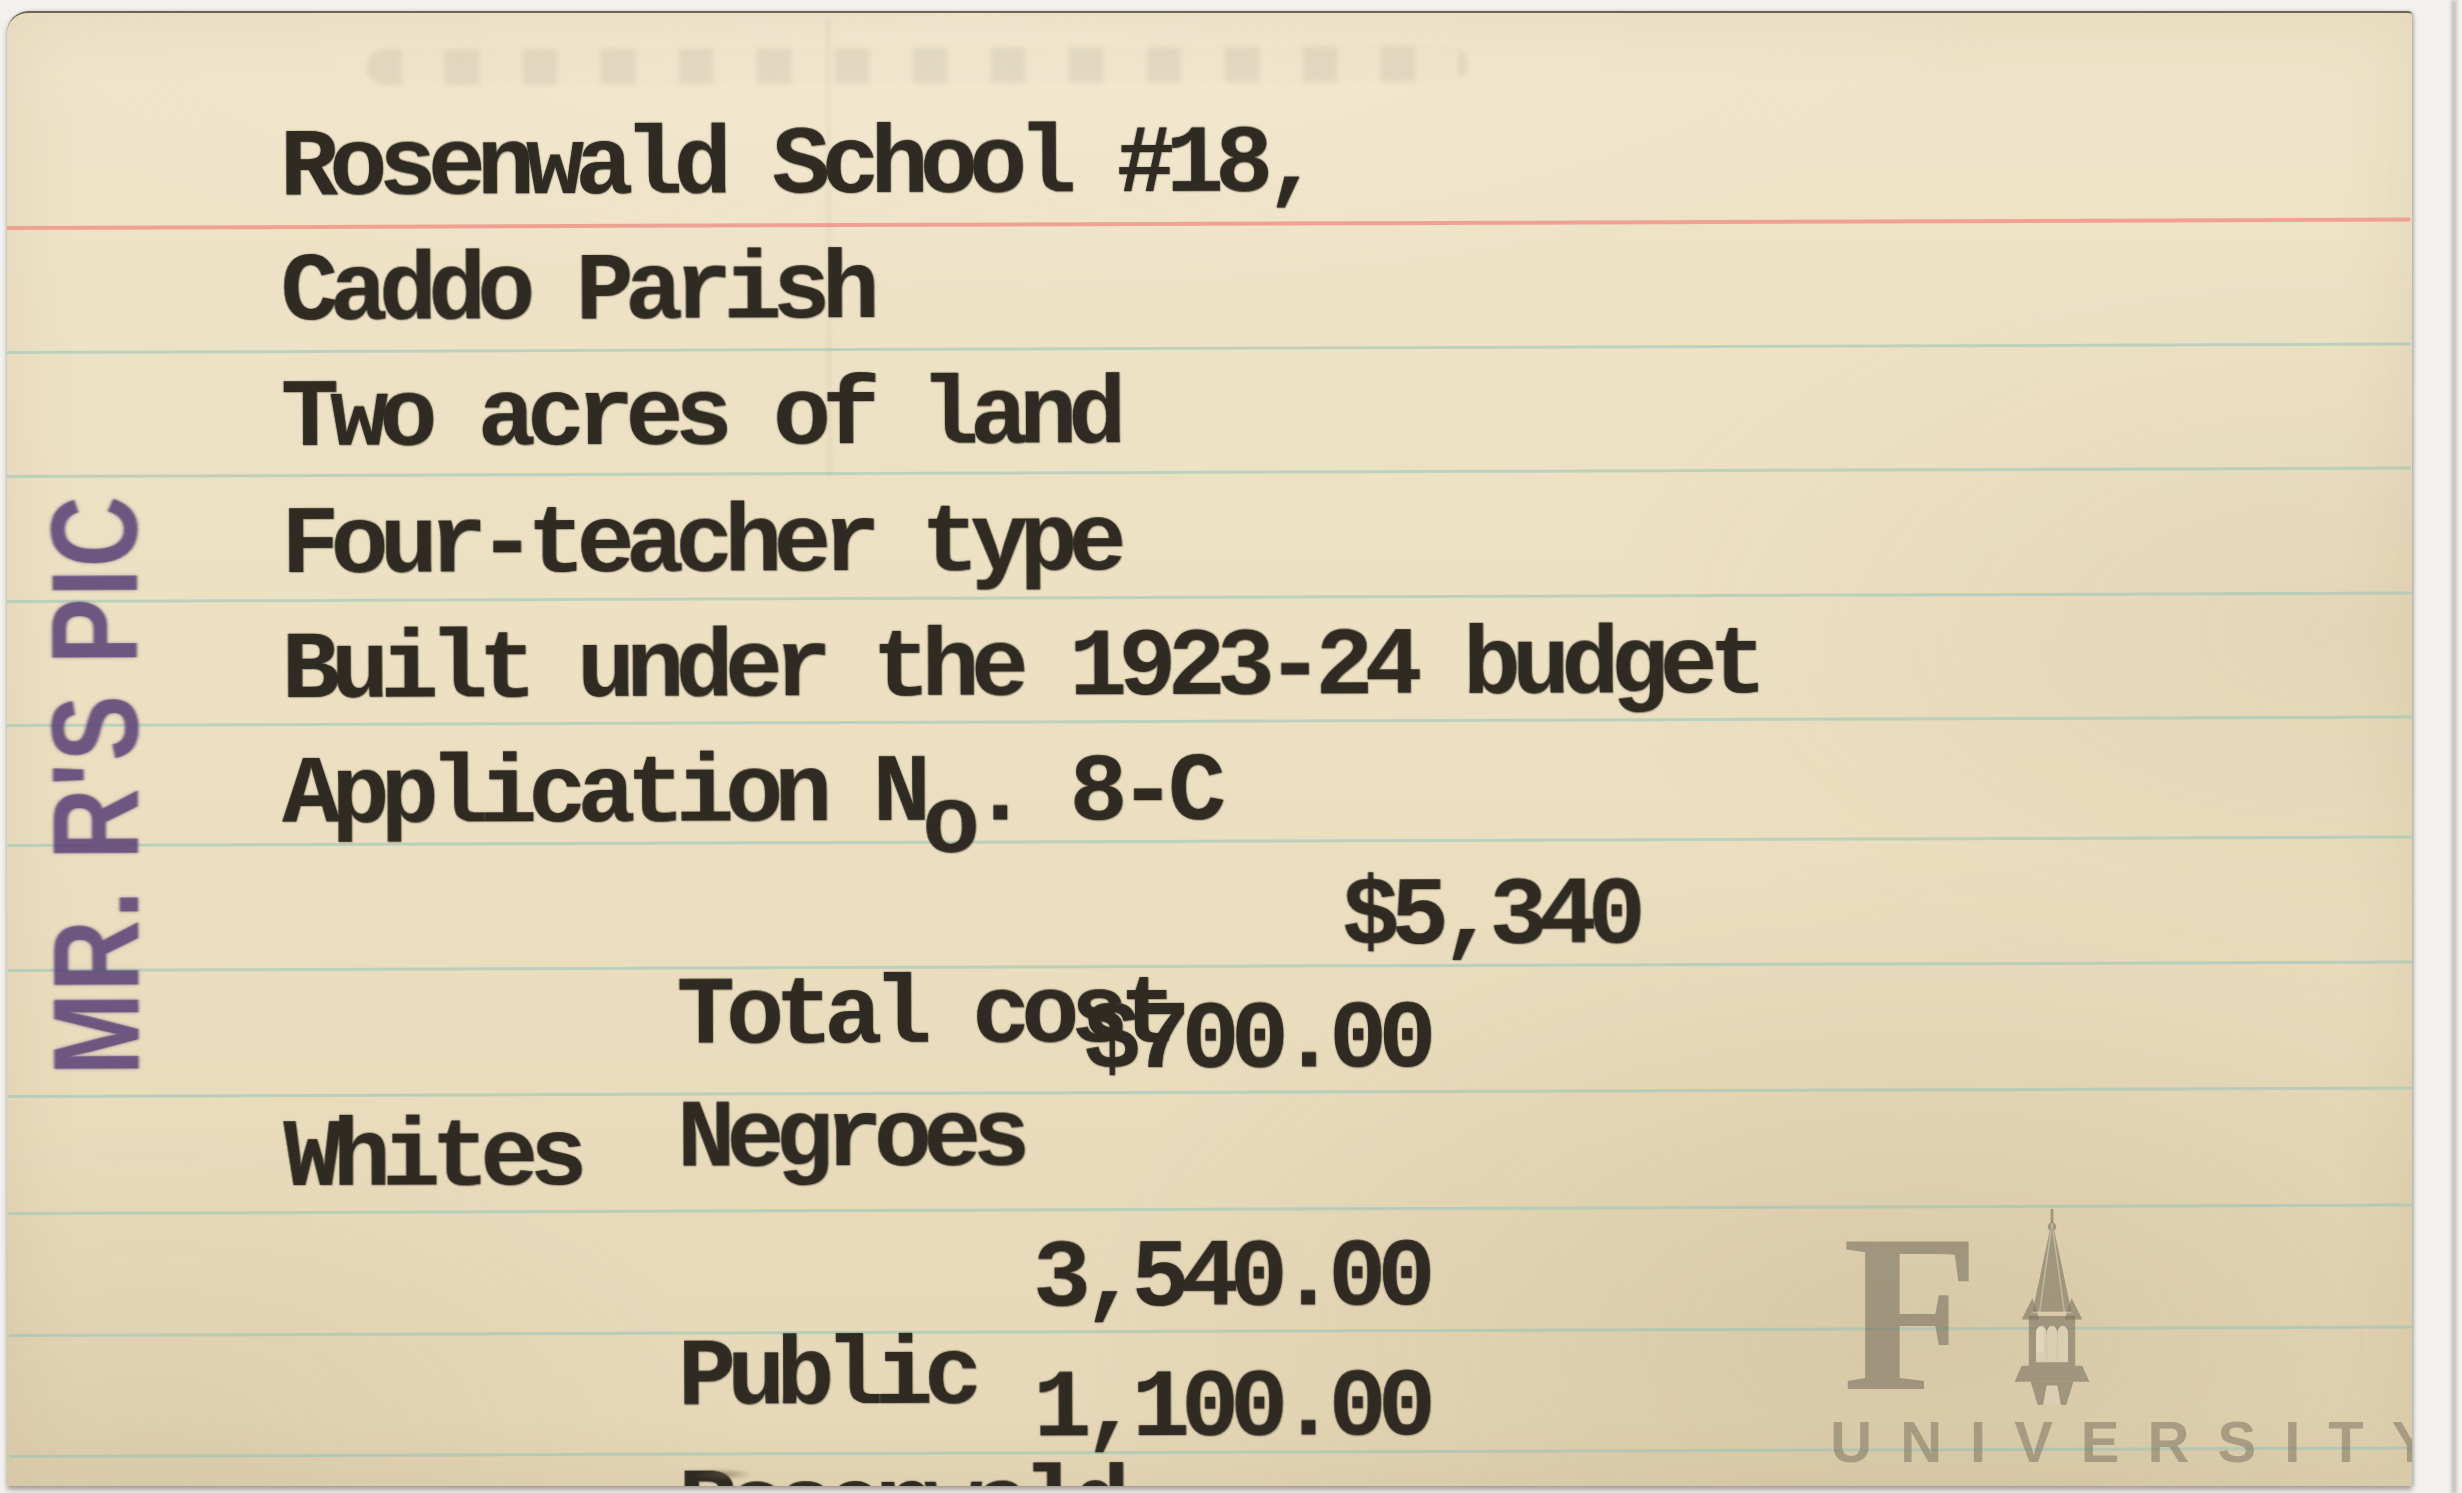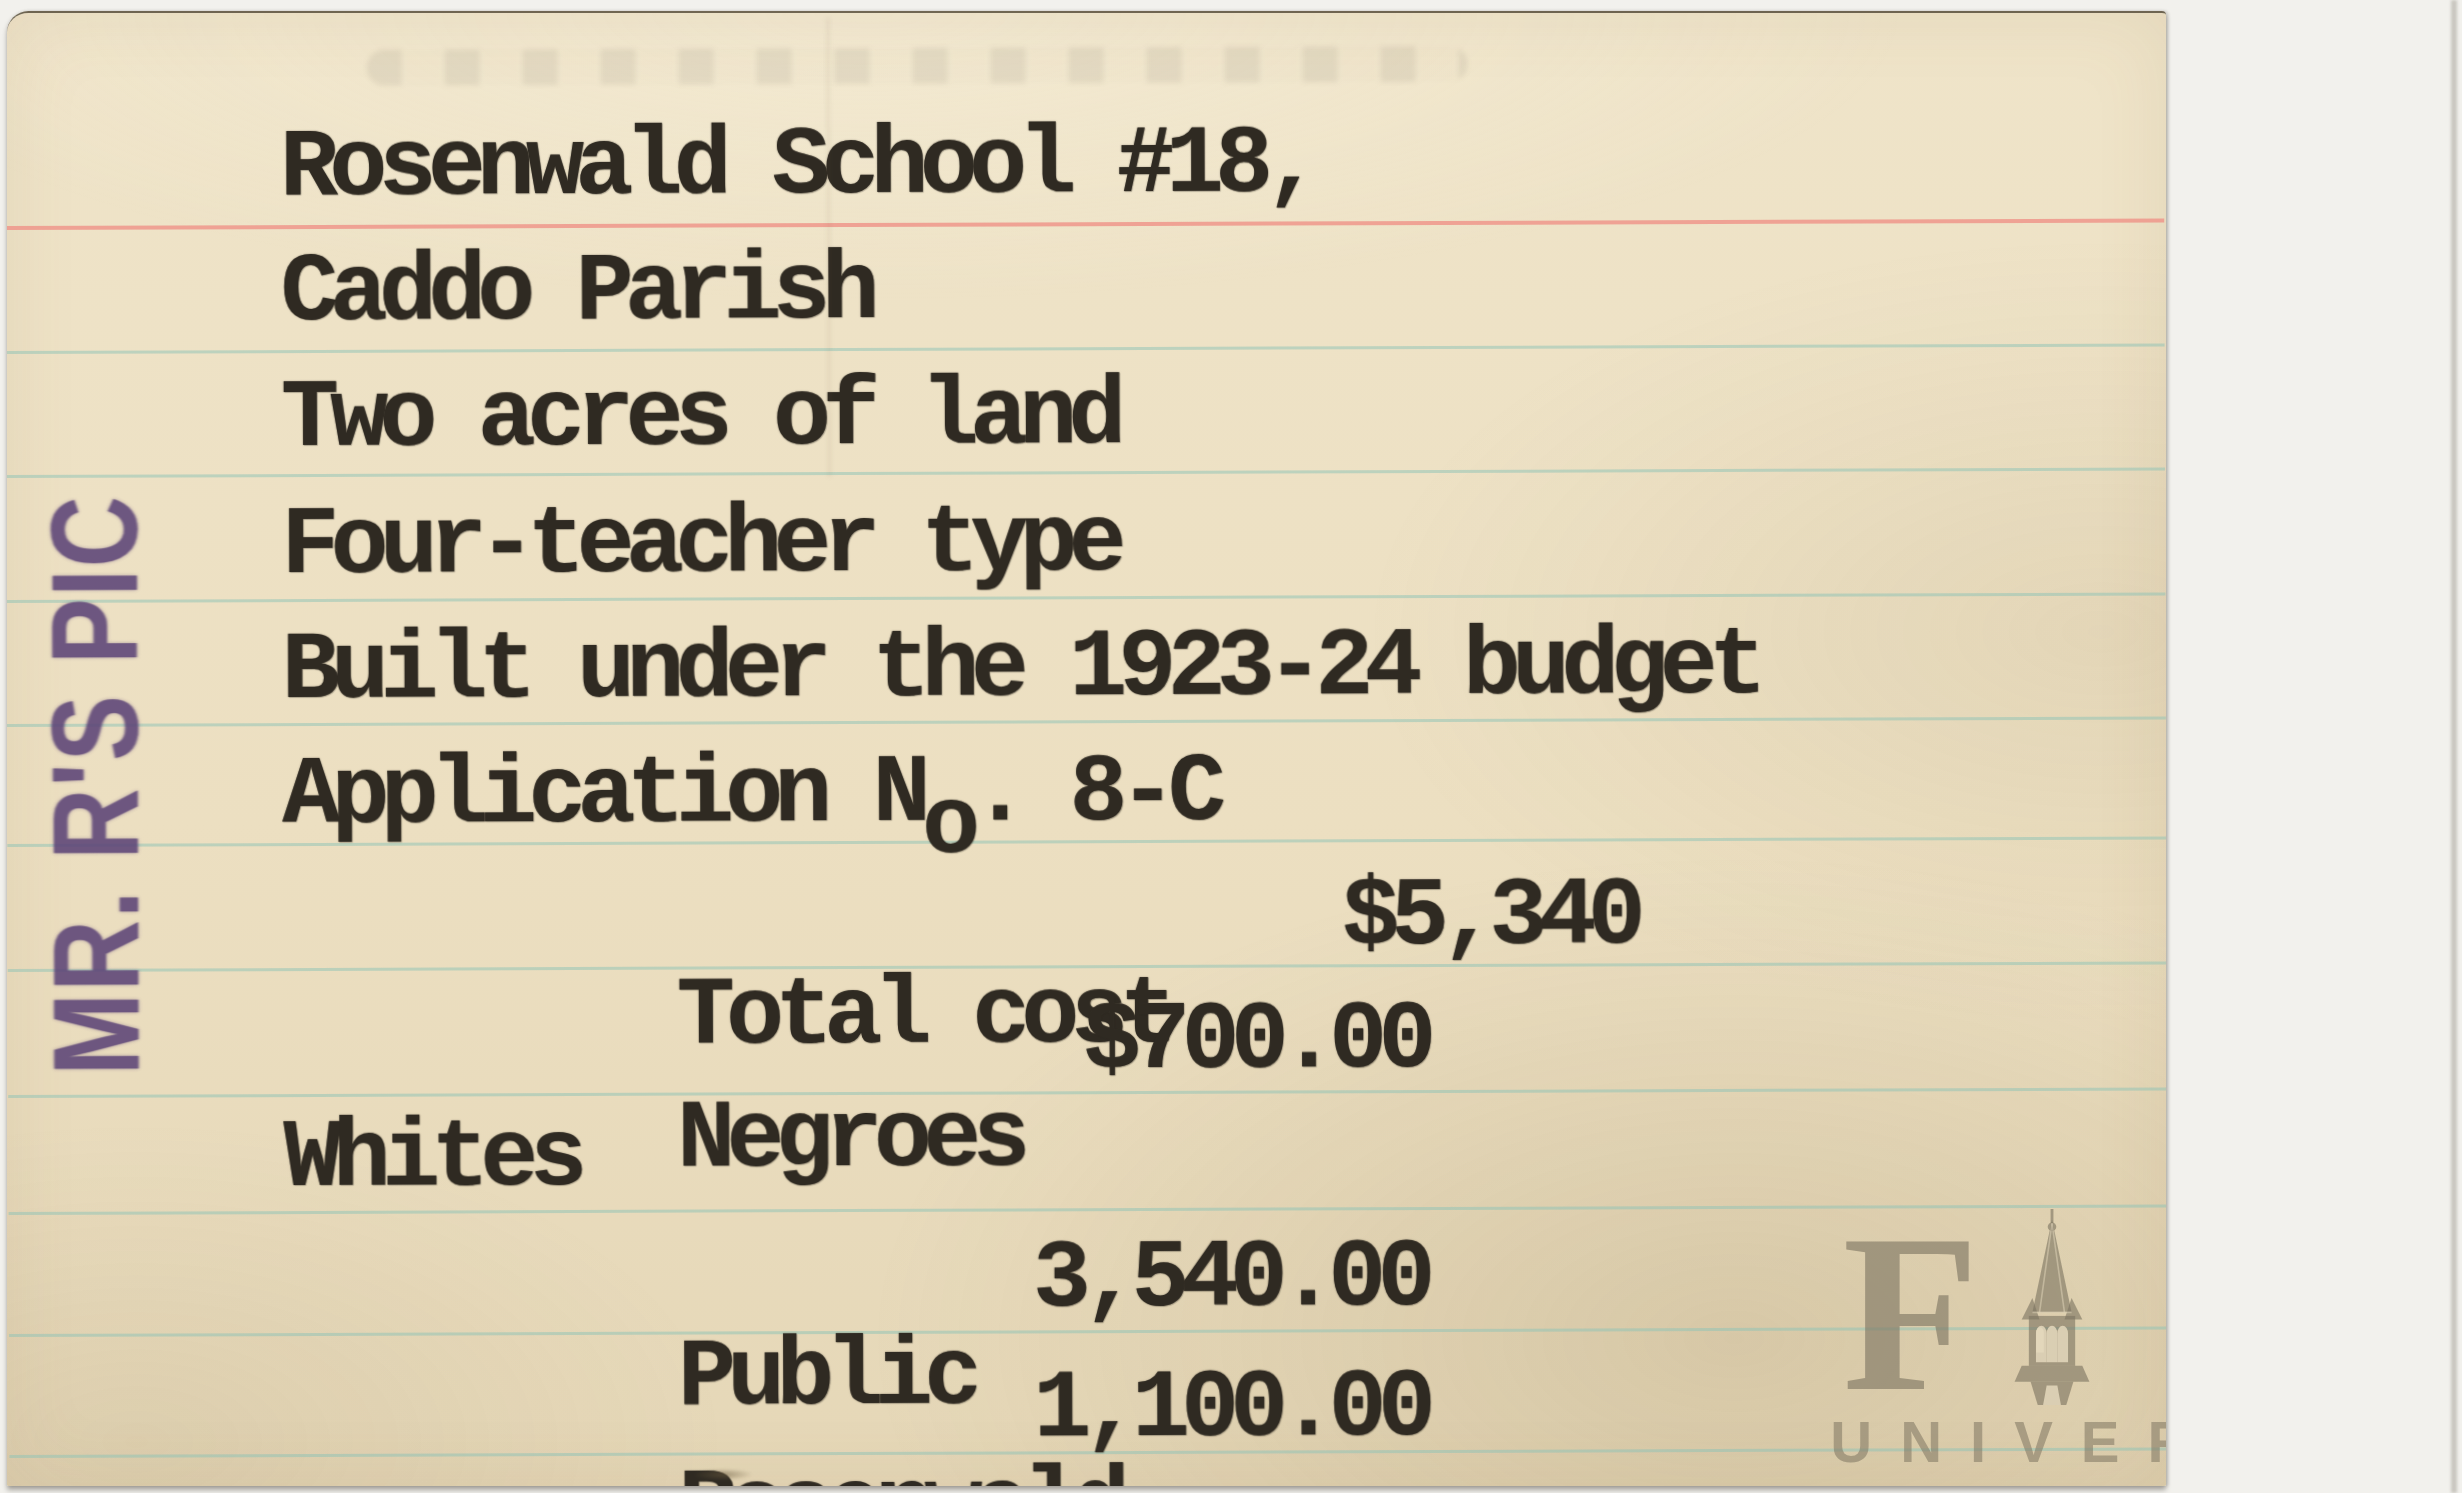--- a/index.html
+++ b/index.html
@@ -6,21 +6,21 @@
   body{
     width:2462px;height:1493px;overflow:hidden;position:relative;
     background:#f2f1ed;
     font-family:"Liberation Sans", sans-serif;
   }
   
   .bed-streak{position:absolute;top:0;right:5px;width:5.8px;height:100%;
     background:rgba(168,164,155,.55);filter:blur(1.6px);}
   
   .card{
-    position:absolute;left:6.6px;top:10.7px;width:2159px;height:1473px;
+    position:absolute;left:6.6px;top:10.7px;width:2405px;height:1473px;
     border-radius:21.4px 4.1px 1.6px 1.6px;
     border-top:2.5px solid rgba(72,64,49,.75);
     box-shadow:0 3.3px 5.8px rgba(60,55,45,.40), 1.6px 0 3.3px rgba(60,55,45,.18),
                inset 0 0 74px rgba(125,102,62,.10);
     background:
       radial-gradient(1397px 781px at 80% 90%, rgba(138,117,76,.17), transparent 62%),
       radial-gradient(1233px 658px at 97% 42%, rgba(150,130,90,.11), transparent 60%),
       radial-gradient(986px 534px at 6% 97%, rgba(140,120,85,.10), transparent 60%),
       radial-gradient(1479px 411px at 40% 0%, rgba(255,250,235,.25), transparent 70%),
       linear-gradient(180deg,#efe4c9 0%,#ecdfc1 55%,#e5d7b7 100%);

